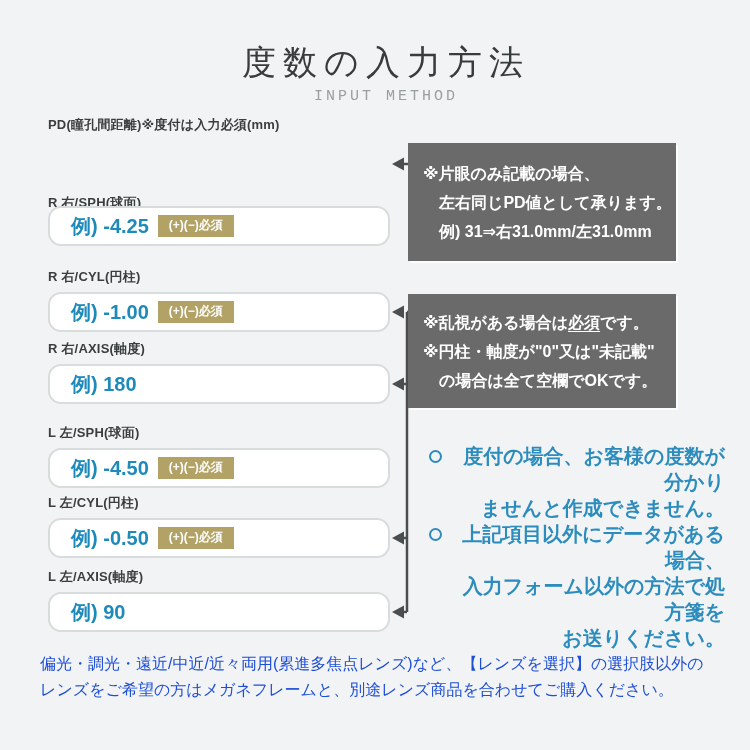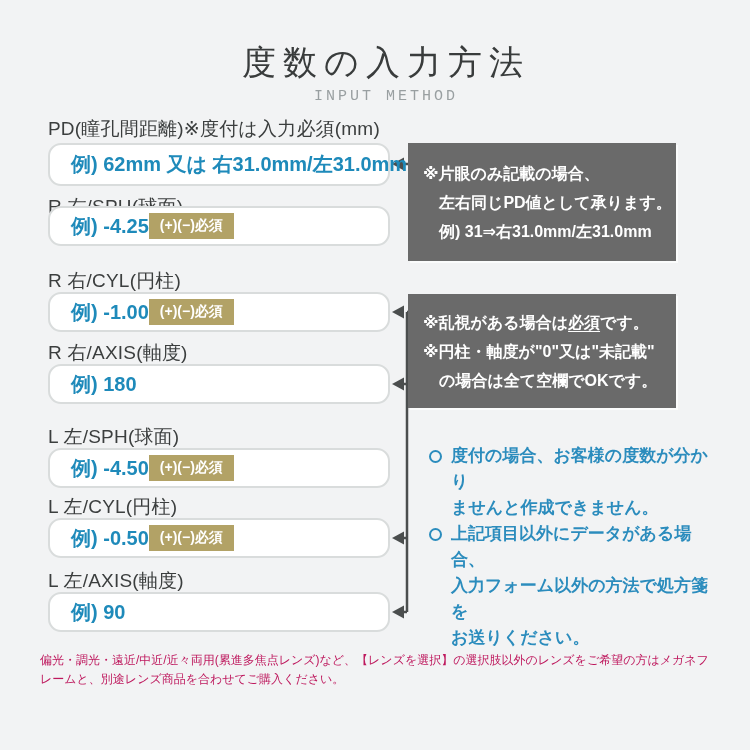--- a/index.html
+++ b/index.html
@@ -18,63 +18,64 @@
   }
   .title{
     position:absolute;left:0;right:0;top:40px;text-align:center;
     font-size:34px;letter-spacing:7px;color:#393c3c;font-weight:500;
   }
   .subtitle{
     position:absolute;left:0;right:0;top:88px;text-align:center;
     font-size:15px;letter-spacing:3px;color:#999fa1;font-weight:500;font-family:Liberation Mono, monospace;
   }
   .lbl{
-    position:absolute;left:48px;font-size:19px;font-weight:400;
+    position:absolute;left:48px;font-size:13px;font-weight:700;
     color:var(--ink);letter-spacing:.2px;white-space:nowrap;
   }
   .box{
     position:absolute;left:48px;width:342px;height:40px;background:#fff;
     border:2px solid #d9dcdc;border-radius:13px;box-sizing:border-box;
     display:flex;align-items:center;padding-left:21px;
   }
   .lbl1{top:116px}.box1{top:143px;height:43px}
   .lbl2{top:194px}.box2{top:206px}
   .lbl3{top:268px}.box3{top:292px}
   .lbl4{top:340px}.box4{top:364px}
   .lbl5{top:424px}.box5{top:448px}
   .lbl6{top:494px}.box6{top:518px}
   .lbl7{top:568px}.box7{top:592px}
   .val{font-size:20px;font-weight:700;color:var(--blue);white-space:nowrap;}
   .badge{
-    margin-left:0;background:var(--gold);color:#fff;font-weight:700;
-    font-size:14px;padding:3px 11px 4px;line-height:1.3;white-space:nowrap;
+    margin-left:9px;background:var(--gold);color:#fff;font-weight:700;
+    font-size:12px;padding:3px 11px 4px;line-height:1.3;white-space:nowrap;
   }
   .note{
     position:absolute;left:408px;width:268px;background:var(--gray-note);
     color:#fff;font-weight:700;box-sizing:border-box;
     box-shadow:2px 2px 0 #fbfcfc;
   }
   .note1{top:143px;height:118px;padding:16px 6px 0 15px;font-size:16px;line-height:29px;}
   .note2{top:294px;height:114px;padding:14px 6px 0 15px;font-size:16px;line-height:29px;}
   .note-line{white-space:nowrap;}
   .indent{padding-left:16px;}
   .ul{text-decoration:underline;text-underline-offset:3px;margin-top:40px;}
   .bullets{position:absolute;left:429px;top:443px;width:296px;}
   .bitem{
-    display:flex;color:#2b8cbd;font-size:17px;font-weight:700;
+    display:flex;color:#2b8cbd;font-size:20px;font-weight:700;
     line-height:26px;
+    text-align:right;
   }
   .btext{white-space:pre-line;}
   .bdot{
     flex:0 0 auto;width:9px;height:9px;border:2.5px solid #2b8cbd;
     border-radius:50%;margin:7px 9px 0 0;
   }
   .footer{
-    position:absolute;left:40px;top:651px;width:678px;font-size:12px;
-    line-height:1.62;color:#be185d;font-weight:500;
+    position:absolute;left:40px;top:651px;width:678px;font-size:16px;
+    line-height:1.62;color:#1d4ed8;font-weight:500;
   }
   .arrows{position:absolute;left:0;top:0;pointer-events:none;}
 </style>
 </head>
 <body>
 
 <div class="stage">
 
   <div class="title">度数の入力方法</div>
   <div class="subtitle">INPUT METHOD</div>
@@ -91,23 +92,20 @@
     <g fill="#4b4e4e">
       <polygon points="392,164 404,157.5 404,170.5"></polygon>
       <polygon points="392,312 404,305.5 404,318.5"></polygon>
       <polygon points="392,384 404,377.5 404,390.5"></polygon>
       <polygon points="392,538 404,531.5 404,544.5"></polygon>
       <polygon points="392,612 404,605.5 404,618.5"></polygon>
     </g>
   </svg>
 
   <div class="lbl lbl1">PD(瞳孔間距離)※度付は入力必須(mm)</div>
-  <div class="box box1">
-    <span class="val">例) 62mm 又は 右31.0mm/左31.0mm</span>
-  </div>
 
   <div class="lbl lbl2">R 右/SPH(球面)</div>
   <div class="box box2">
     <span class="val">例) -4.25</span>
     <span class="badge">(+)(−)必須</span>
   </div>
 
   <div class="lbl lbl3">R 右/CYL(円柱)</div>
   <div class="box box3">
     <span class="val">例) -1.00</span>

